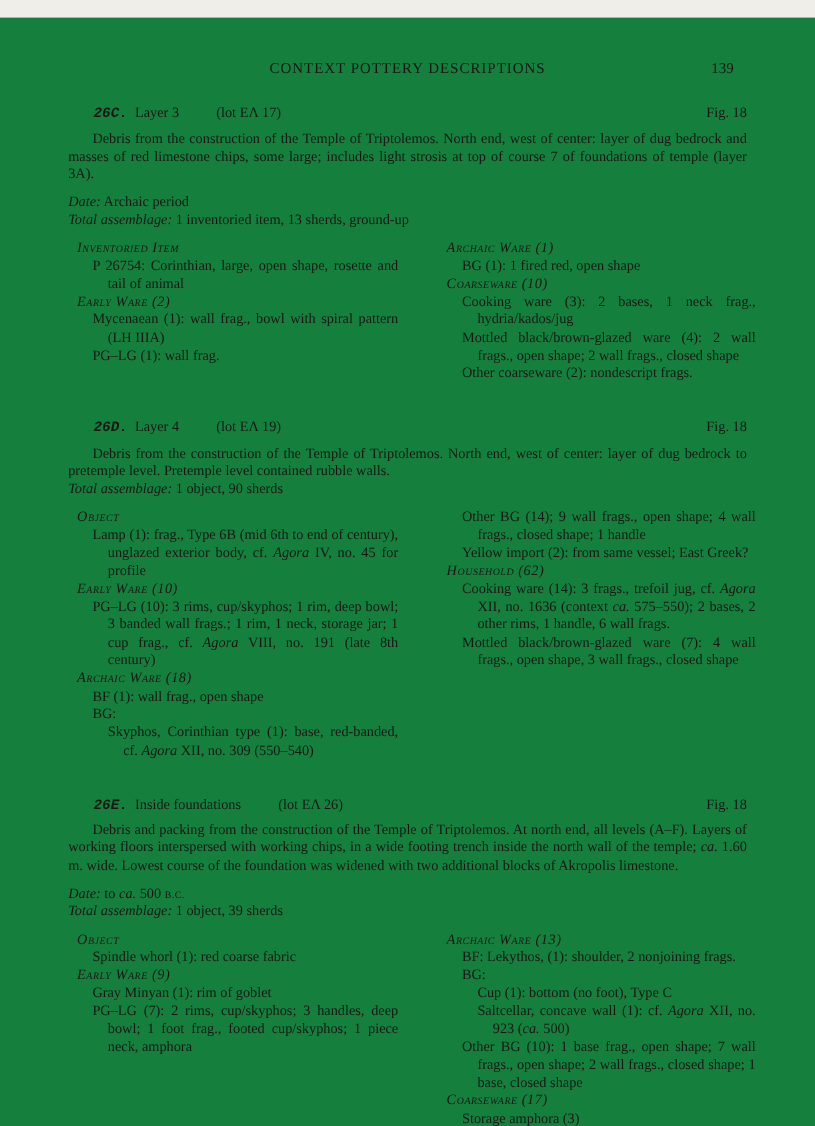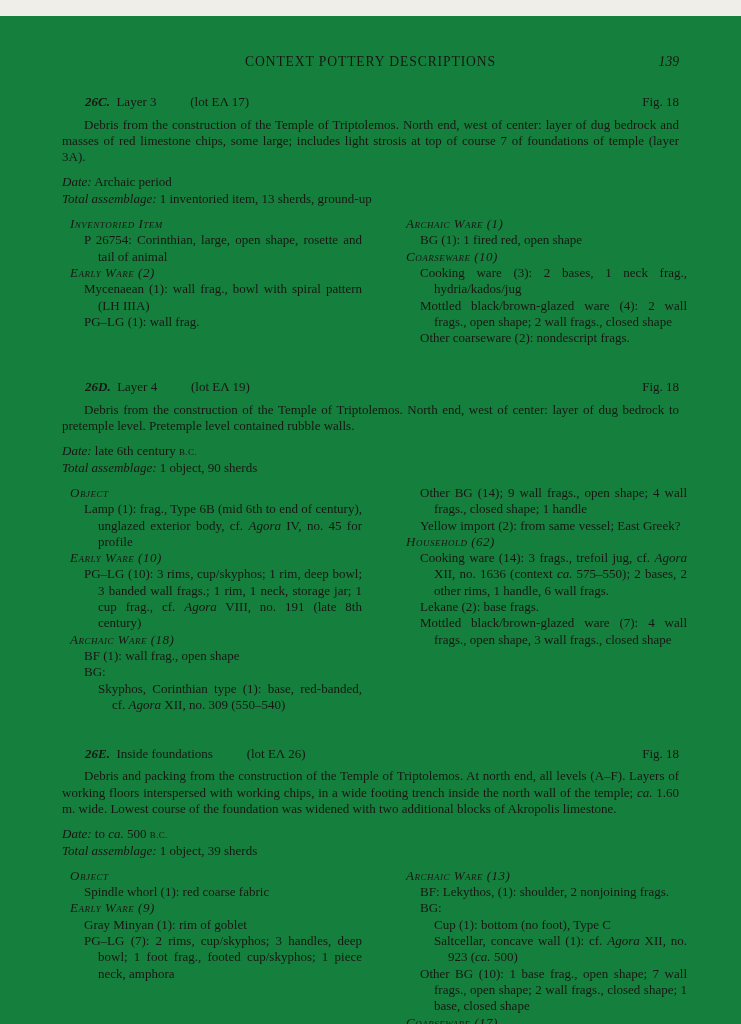--- a/index.html
+++ b/index.html
@@ -21,33 +21,32 @@
     line-height: 16.3px;
   }
   .runhead {
     position: relative;
     text-align: center;
     font-size: 13.6px;
     letter-spacing: 0.9px;
   }
   .pagenum {
     position: absolute;
-    right: 0;
+    right: 12px;
     top: 0;
     letter-spacing: 0;
-    font-style: italic;
   }
   .section { margin-top: 33px; }
   .section.first { margin-top: 24px; }
   .sec-head {
     display: flex;
     justify-content: space-between;
     padding-left: 23px;
   }
-  .sec-num { font-weight: bold; font-style: italic; }
+  .sec-num { font-weight: bold; font-style: italic; font-family: Liberation Mono, monospace; }
   .sec-title { margin-left: 0.5em; }
   .sec-lot { margin-left: 2.6em; }
   .intro {
     margin: 6px 0 0 0;
     text-indent: 22px;
     text-align: justify;
   }
   .meta { margin-top: 0; }
   .meta-date { margin-top: 9px; }
   .it { font-style: italic; }
@@ -110,45 +109,40 @@
   </section>
 
   <section class="section">
     <div class="sec-head">
       <div class="sec-head-left">
         <span class="sec-num">26D.</span><span class="sec-title">Layer 4</span><span class="sec-lot">(lot EΛ 19)</span>
       </div>
       <span class="sec-fig">Fig. 18</span>
     </div>
     <p class="intro"><span>Debris from the construction of the Temple of Triptolemos.  North end, west of center:  layer of dug bedrock to pretemple level.  Pretemple level contained rubble walls.</span></p>
-    <div class="meta meta-date">
-      <span class="lbl">Date:</span>
-      <span class="val"><span>late 6th century </span><span class="sc">B.C.</span></span>
-    </div>
     <div class="meta">
       <span class="lbl">Total assemblage:</span>
       <span class="val">1 object, 90 sherds</span>
     </div>
     <div class="cols">
       <div class="col col-left">
             <div class="cat">Object</div>
             <div class="itm lv1"><span>Lamp (1):  frag., Type 6B (mid 6th to end of century), unglazed exterior body, cf. </span><span class="it">Agora</span><span> IV, no. 45 for profile</span></div>
             <div class="cat">Early Ware (10)</div>
             <div class="itm lv1"><span>PG–LG (10):  3 rims, cup/skyphos;  1 rim, deep bowl; 3 banded wall frags.; 1 rim, 1 neck, storage jar; 1 cup frag., cf. </span><span class="it">Agora</span><span> VIII, no. 191 (late 8th century)</span></div>
             <div class="cat">Archaic Ware (18)</div>
             <div class="itm lv1"><span>BF (1): wall frag., open shape</span></div>
             <div class="itm lv1"><span>BG:</span></div>
             <div class="itm lv2"><span>Skyphos, Corinthian type (1):  base, red-banded, cf. </span><span class="it">Agora</span><span> XII, no. 309 (550–540)</span></div>
           </div>
       <div class="col col-right">
             <div class="itm lv1"><span>Other BG (14); 9 wall frags., open shape; 4 wall frags., closed shape; 1 handle</span></div>
             <div class="itm lv1"><span>Yellow import (2): from same vessel; East Greek?</span></div>
             <div class="cat">Household (62)</div>
             <div class="itm lv1"><span>Cooking ware (14): 3 frags., trefoil jug, cf. </span><span class="it">Agora</span><span> XII, no. 1636 (context </span><span class="it">ca.</span><span> 575–550); 2 bases, 2 other rims, 1 handle, 6 wall frags.</span></div>
-            <div class="itm lv1"><span>Lekane (2): base frags.</span></div>
             <div class="itm lv1"><span>Mottled black/brown-glazed ware (7): 4 wall frags., open shape, 3 wall frags., closed shape</span></div>
           </div>
     </div>
   </section>
 
   <section class="section">
     <div class="sec-head">
       <div class="sec-head-left">
         <span class="sec-num">26E.</span><span class="sec-title">Inside foundations</span><span class="sec-lot">(lot EΛ 26)</span>
       </div>

